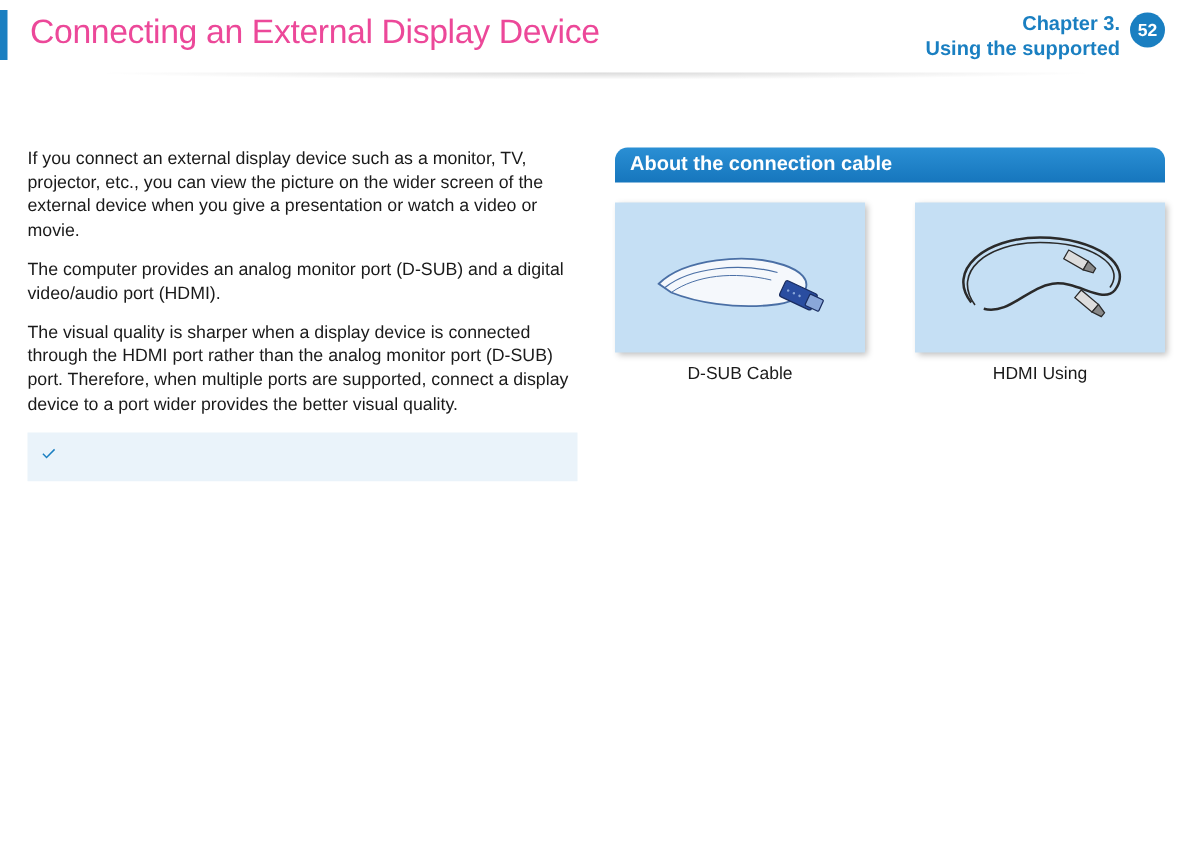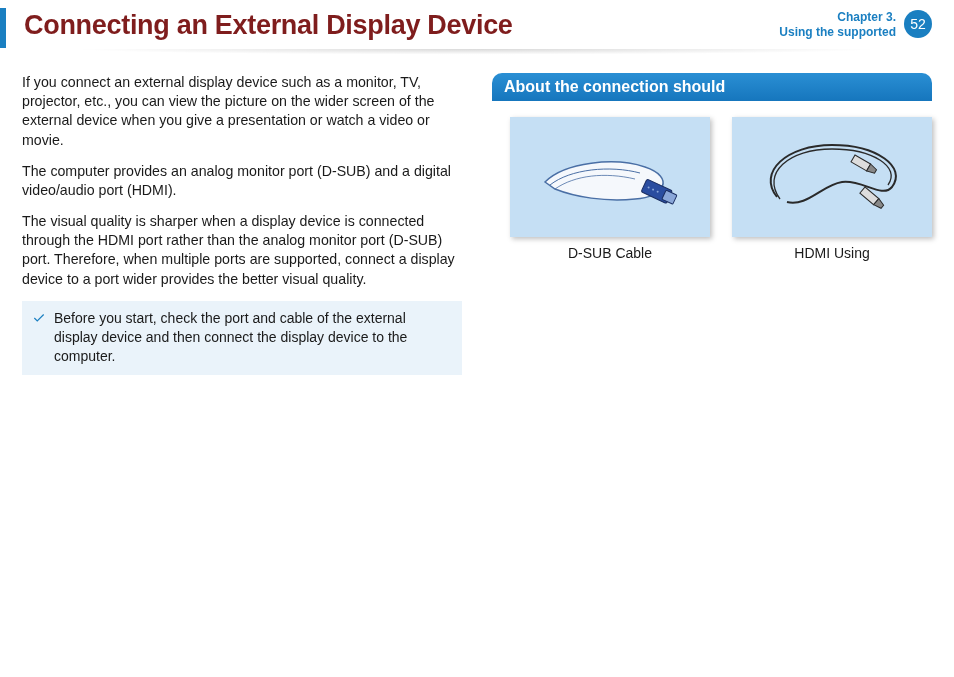--- a/index.html
+++ b/index.html
@@ -25,61 +25,62 @@
     background: #1a7fc1;
   }
   .header {
     display: flex;
     align-items: flex-start;
     justify-content: space-between;
     margin-bottom: 8px;
   }
   .title {
     font-size: 27px;
-    font-weight: 700;
-    color: #7f1d1d;
+    font-weight: 400;
+    color: #ec4899;
     margin: 0 0 0 2px;
     letter-spacing: -0.3px;
   }
   .hdr-right {
     display: flex;
     align-items: flex-start;
     gap: 8px;
   }
   .chapter {
     text-align: right;
     color: #1a7fc1;
     font-weight: 700;
-    font-size: 12px;
+    font-size: 16px;
     line-height: 1.25;
   }
   .page-num {
     width: 28px;
     height: 28px;
     border-radius: 50%;
     background: #1a7fc1;
     color: #fff;
-    font-weight: 400;
+    font-weight: 700;
     font-size: 14px;
     display: flex;
     align-items: center;
     justify-content: center;
   }
   .shadow-rule {
     height: 14px;
     margin: 0 -22px 10px -22px;
     background: radial-gradient(ellipse 60% 8px at 50% 0%, rgba(0,0,0,0.15), rgba(0,0,0,0) 70%);
   }
   .cols {
     display: flex;
     gap: 30px;
   }
   .col {
     flex: 1 1 0;
     min-width: 0;
+    margin-top: 36px;
   }
   .body-text {
     font-size: 14.2px;
     line-height: 1.35;
     margin: 0 0 12px 0;
     color: #1a1a1a;
   }
   .note-box {
     background: #eaf3fa;
     padding: 8px 10px 10px 10px;
@@ -97,22 +98,21 @@
     background: linear-gradient(#2a8fd4, #1676bd);
     color: #fff;
     font-weight: 700;
     font-size: 16px;
     padding: 5px 12px 5px 12px;
     border-radius: 10px 10px 0 0;
     margin-bottom: 6px;
   }
   .cable-grid {
     display: flex;
-    gap: 22px;
-    justify-content: flex-end;
+    justify-content: space-between;
     margin-top: 16px;
   }
   .cable-item {
     text-align: center;
   }
   .cable-img {
     width: 200px;
     height: 120px;
     background: #c5dff4;
     box-shadow: 2px 2px 5px rgba(0,0,0,0.25);
@@ -148,26 +148,25 @@
     <div class="col">
       <p class="body-text">If you connect an external display device such as a monitor, TV, projector, etc., you can view the picture on the wider screen of the external device when you give a presentation or watch a video or movie.</p>
       <p class="body-text">The computer provides an analog monitor port (D-SUB) and a digital video/audio port (HDMI).</p>
       <p class="body-text">The visual quality is sharper when a display device is connected through the HDMI port rather than the analog monitor port (D-SUB) port. Therefore, when multiple ports are supported, connect a display device to a port wider provides the better visual quality.</p>
       <div class="note-box">
         <span class="note-icon">
           <svg width="14" height="14" viewBox="0 0 24 24" fill="none" stroke="#1a7fc1" stroke-width="2">
             <path d="M20 6L9 17l-5-5"></path>
           </svg>
         </span>
-        <span>Before you start, check the port and cable of the external display device and then connect the display device to the computer.</span>
       </div>
     </div>
 
     <div class="col">
-      <div class="section-head">About the connection should</div>
+      <div class="section-head">About the connection cable</div>
 
       <div class="cable-grid">
         <div class="cable-item">
           <div class="cable-img">
             <svg width="170" height="100" viewBox="0 0 170 100">
               <path d="M20 55 C40 35, 90 30, 120 40 C150 50, 140 70, 110 72 C80 75, 50 70, 30 62 Z" fill="#f5f8fc" stroke="#4a6fa5" stroke-width="1.5"></path>
               <path d="M25 58 C45 42, 85 38, 115 46" fill="none" stroke="#4a6fa5" stroke-width="1"></path>
               <path d="M30 62 C50 48, 80 45, 110 52" fill="none" stroke="#4a6fa5" stroke-width="0.8"></path>
               <g transform="translate(122,52) rotate(25)">
                 <rect x="0" y="0" width="28" height="14" rx="2" fill="#2a4da0" stroke="#1a2d60"></rect>

